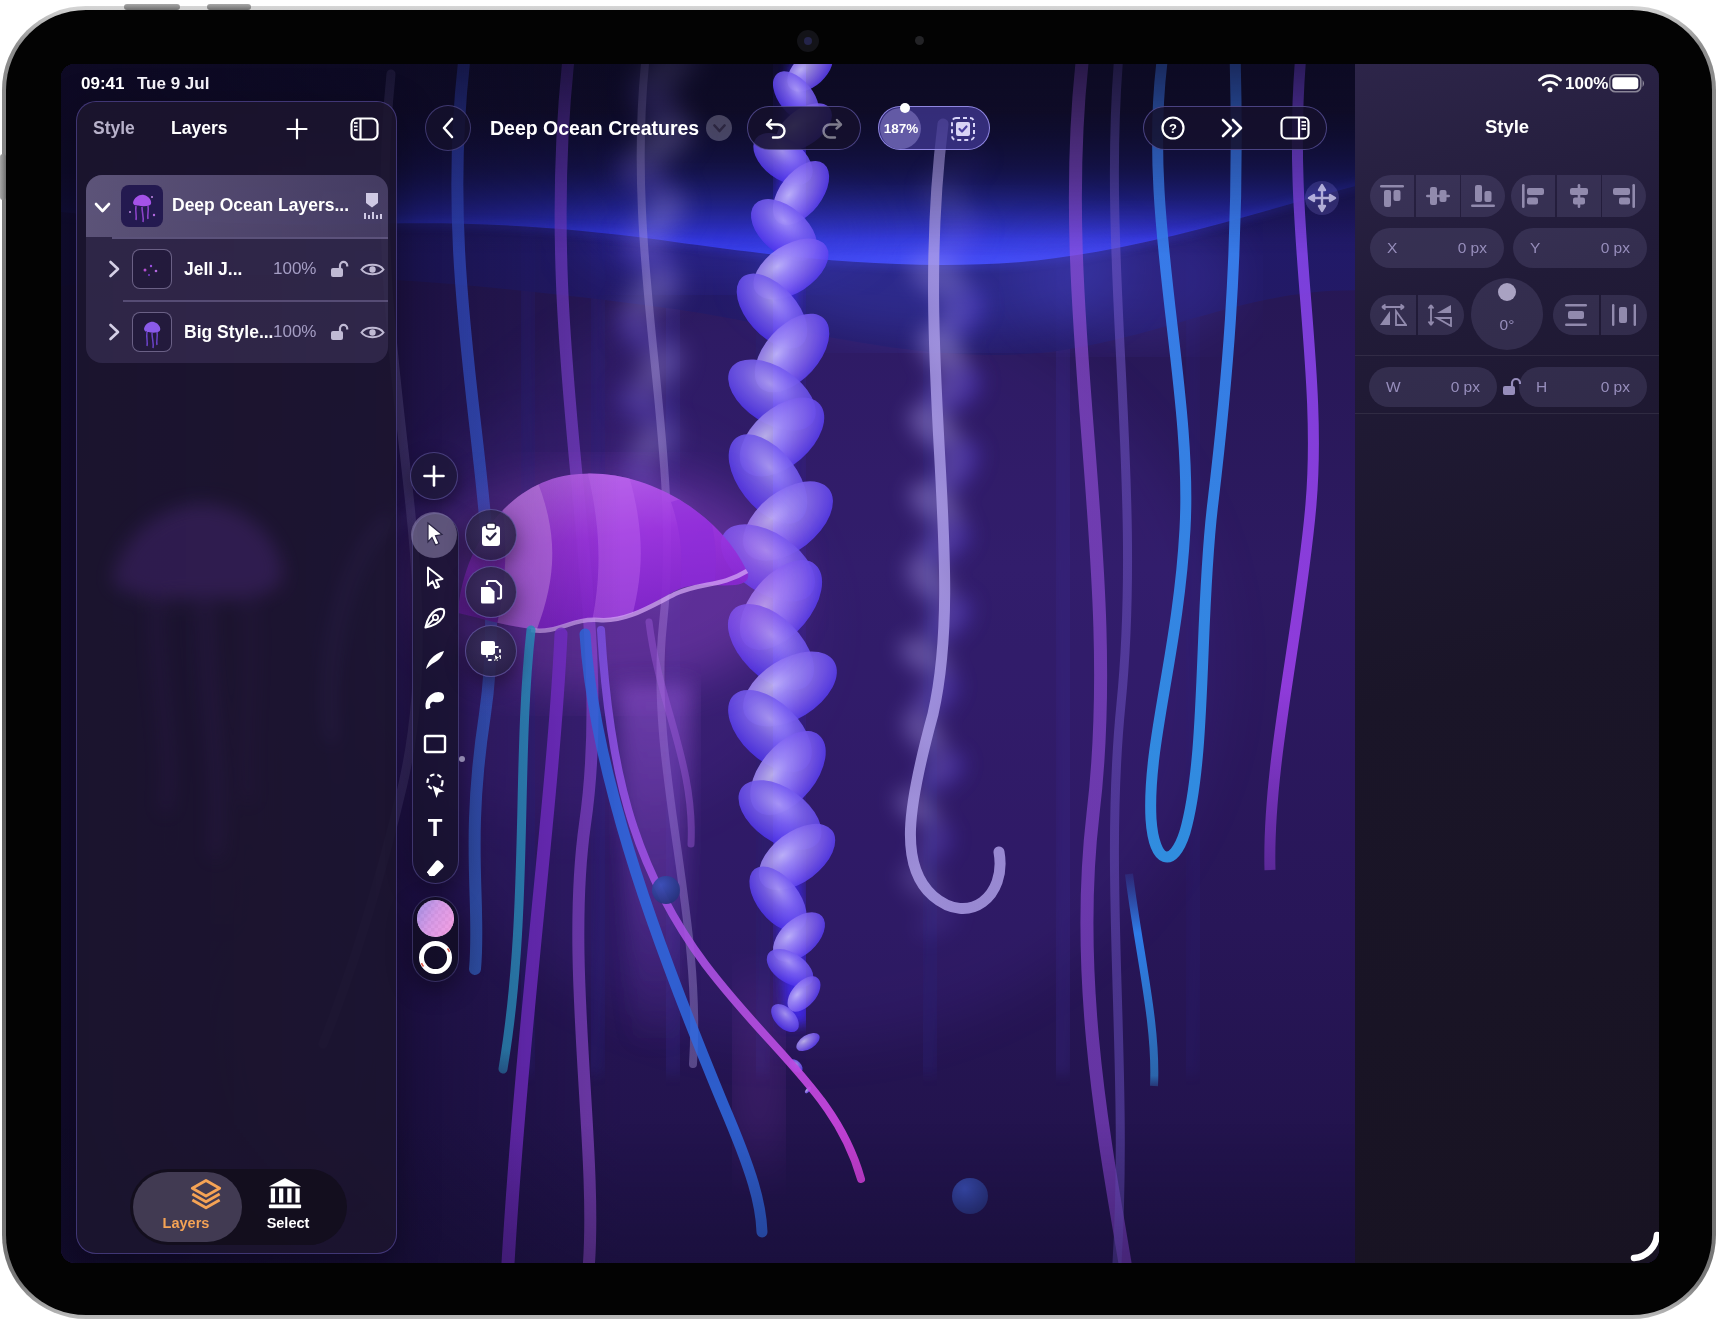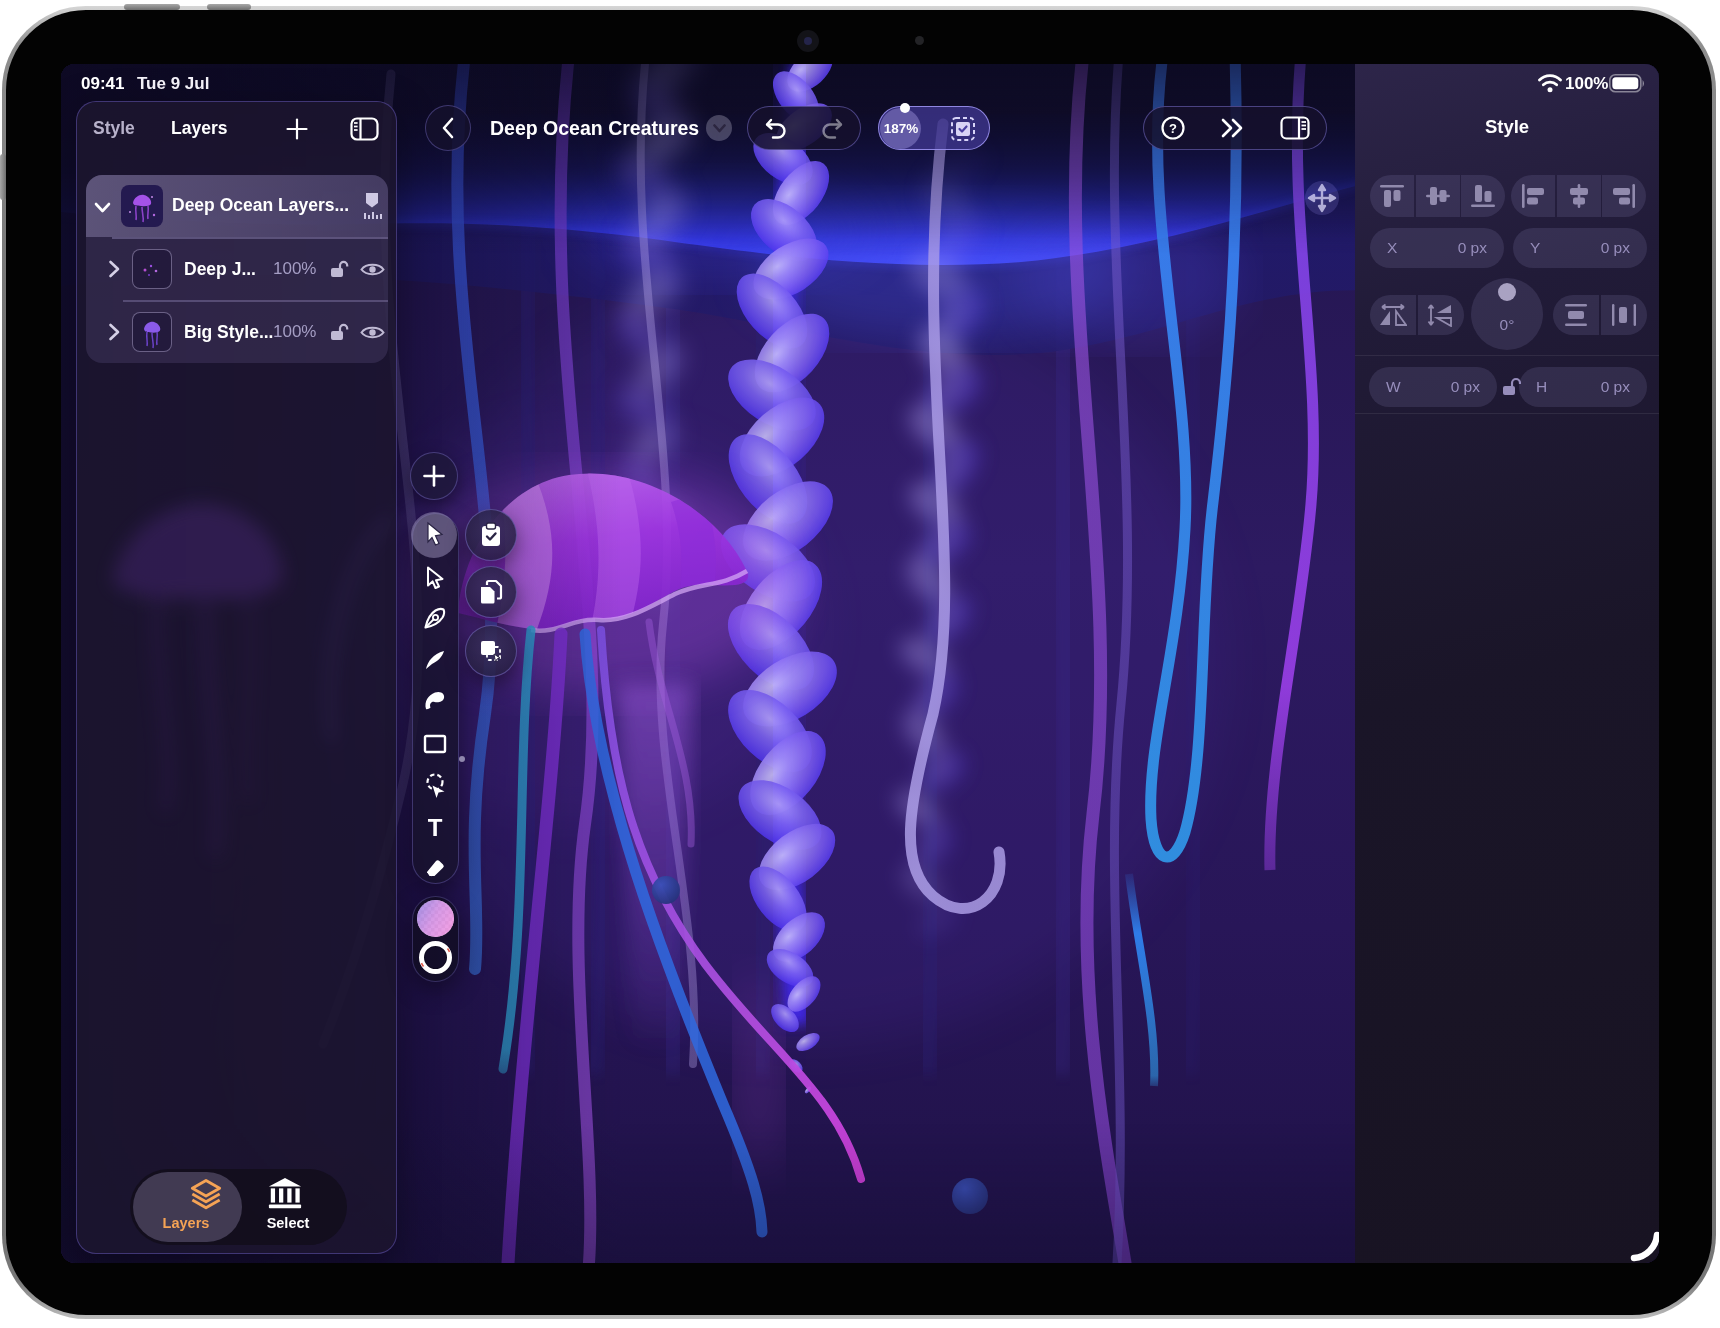--- a/index.html
+++ b/index.html
@@ -508,21 +508,21 @@
         <path d="M2.5 2 L10 9 L2.5 16" stroke="#d5d0e6" stroke-width="2.6" fill="none" stroke-linecap="round" stroke-linejoin="round"></path>
       </svg>
  <div class="abs" style="left:55px;top:147px;width:40px;height:40px;border-radius:8px;border:1.5px solid rgba(165,155,195,.55);background:rgba(28,20,54,.6)">
    <svg width="37" height="37" viewBox="0 0 37 37">
           <circle cx="12" cy="20" r="1.5" fill="#b44fd0"></circle>
           <circle cx="18" cy="16" r="1.2" fill="#9a4fe0"></circle>
           <circle cx="16" cy="25" r="1" fill="#7a3fd0"></circle>
           <circle cx="23" cy="21" r="1.3" fill="#b46ae0"></circle>
         </svg>
  </div>
- <span class="abs lay-txt" style="left:107px;top:157px">Deep J...</span>
+ <span class="abs lay-txt" style="left:107px;top:157px">Jell J...</span>
  <span class="abs" style="left:196px;top:157px;color:#a59ec4;font-size:17px">100%</span>
  <svg class="abs" style="left:251px;top:156px" width="22" height="22" viewBox="0 0 22 22">
         <rect x="3" y="10" width="12" height="9" rx="2" fill="#c0bad4"></rect>
         <path d="M12 10 V7.5 a3.6 3.6 0 0 1 7.2 0 v1" stroke="#c0bad4" stroke-width="2.2" fill="none"></path>
       </svg>
  <svg class="abs" style="left:283px;top:158px" width="25" height="19" viewBox="0 0 25 19">
         <path d="M1.5 9.5 C6 3.3, 19 3.3, 23.5 9.5 C19 15.7, 6 15.7, 1.5 9.5 Z" stroke="#c0bad4" stroke-width="2" fill="none"></path>
         <circle cx="12.5" cy="9.5" r="3.2" fill="#c0bad4"></circle>
       </svg>
 

